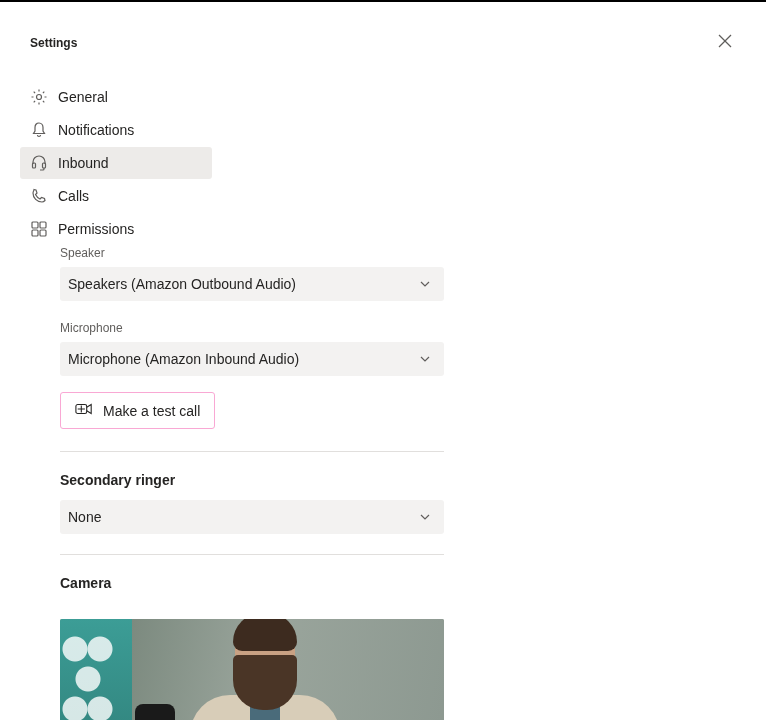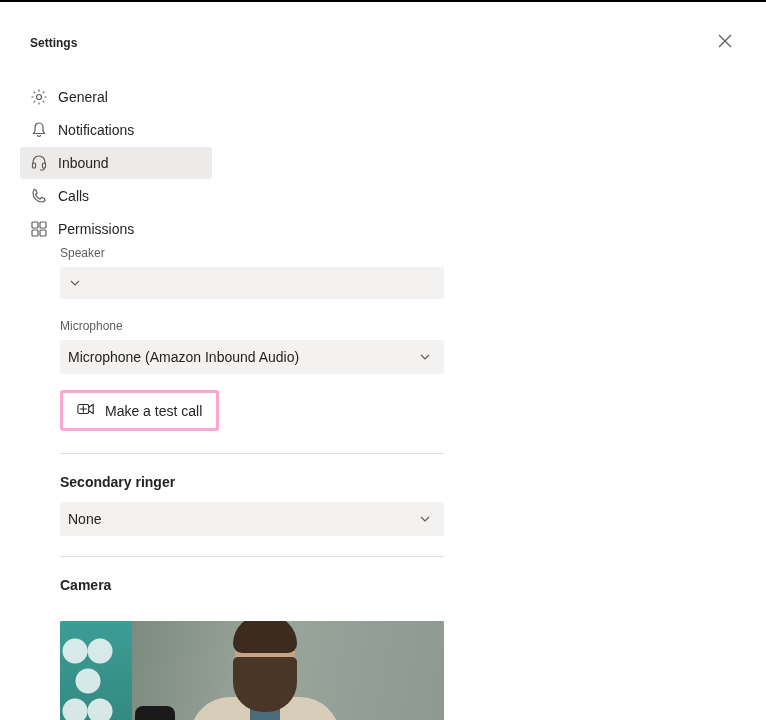--- a/index.html
+++ b/index.html
@@ -131,21 +131,21 @@
       color: #605e5c;
     }
     .section {
       margin-bottom: 20px;
     }
     .test-call-btn {
       display: flex;
       align-items: center;
       gap: 10px;
       background: #fff;
-      border: 3px solid #f9a8d4;
+      border: 1px solid #f9a8d4;
       border-radius: 3px;
       padding: 9px 14px;
       cursor: pointer;
       font-size: 14px;
       color: #252423;
       margin-top: 16px;
       margin-bottom: 22px;
     }
     .test-call-btn svg {
       width: 18px;
@@ -344,20 +344,21 @@
         <span class="nav-label">Permissions</span>
       </div>
 
     </nav>
 
     <main class="main">
 
       <div class="section">
         <label class="field-label">Speaker</label>
         <div class="dropdown">
+          <span class="dropdown-value">Speakers (Amazon Outbound Audio)</span>
           <span class="chevron">
             <svg viewBox="0 0 14 14" fill="none" stroke="currentColor" stroke-width="1.2">
                 <polyline points="3,5 7,9 11,5"></polyline>
               </svg>
           </span>
         </div>
       </div>
 
       <div class="section">
         <label class="field-label">Microphone</label>

